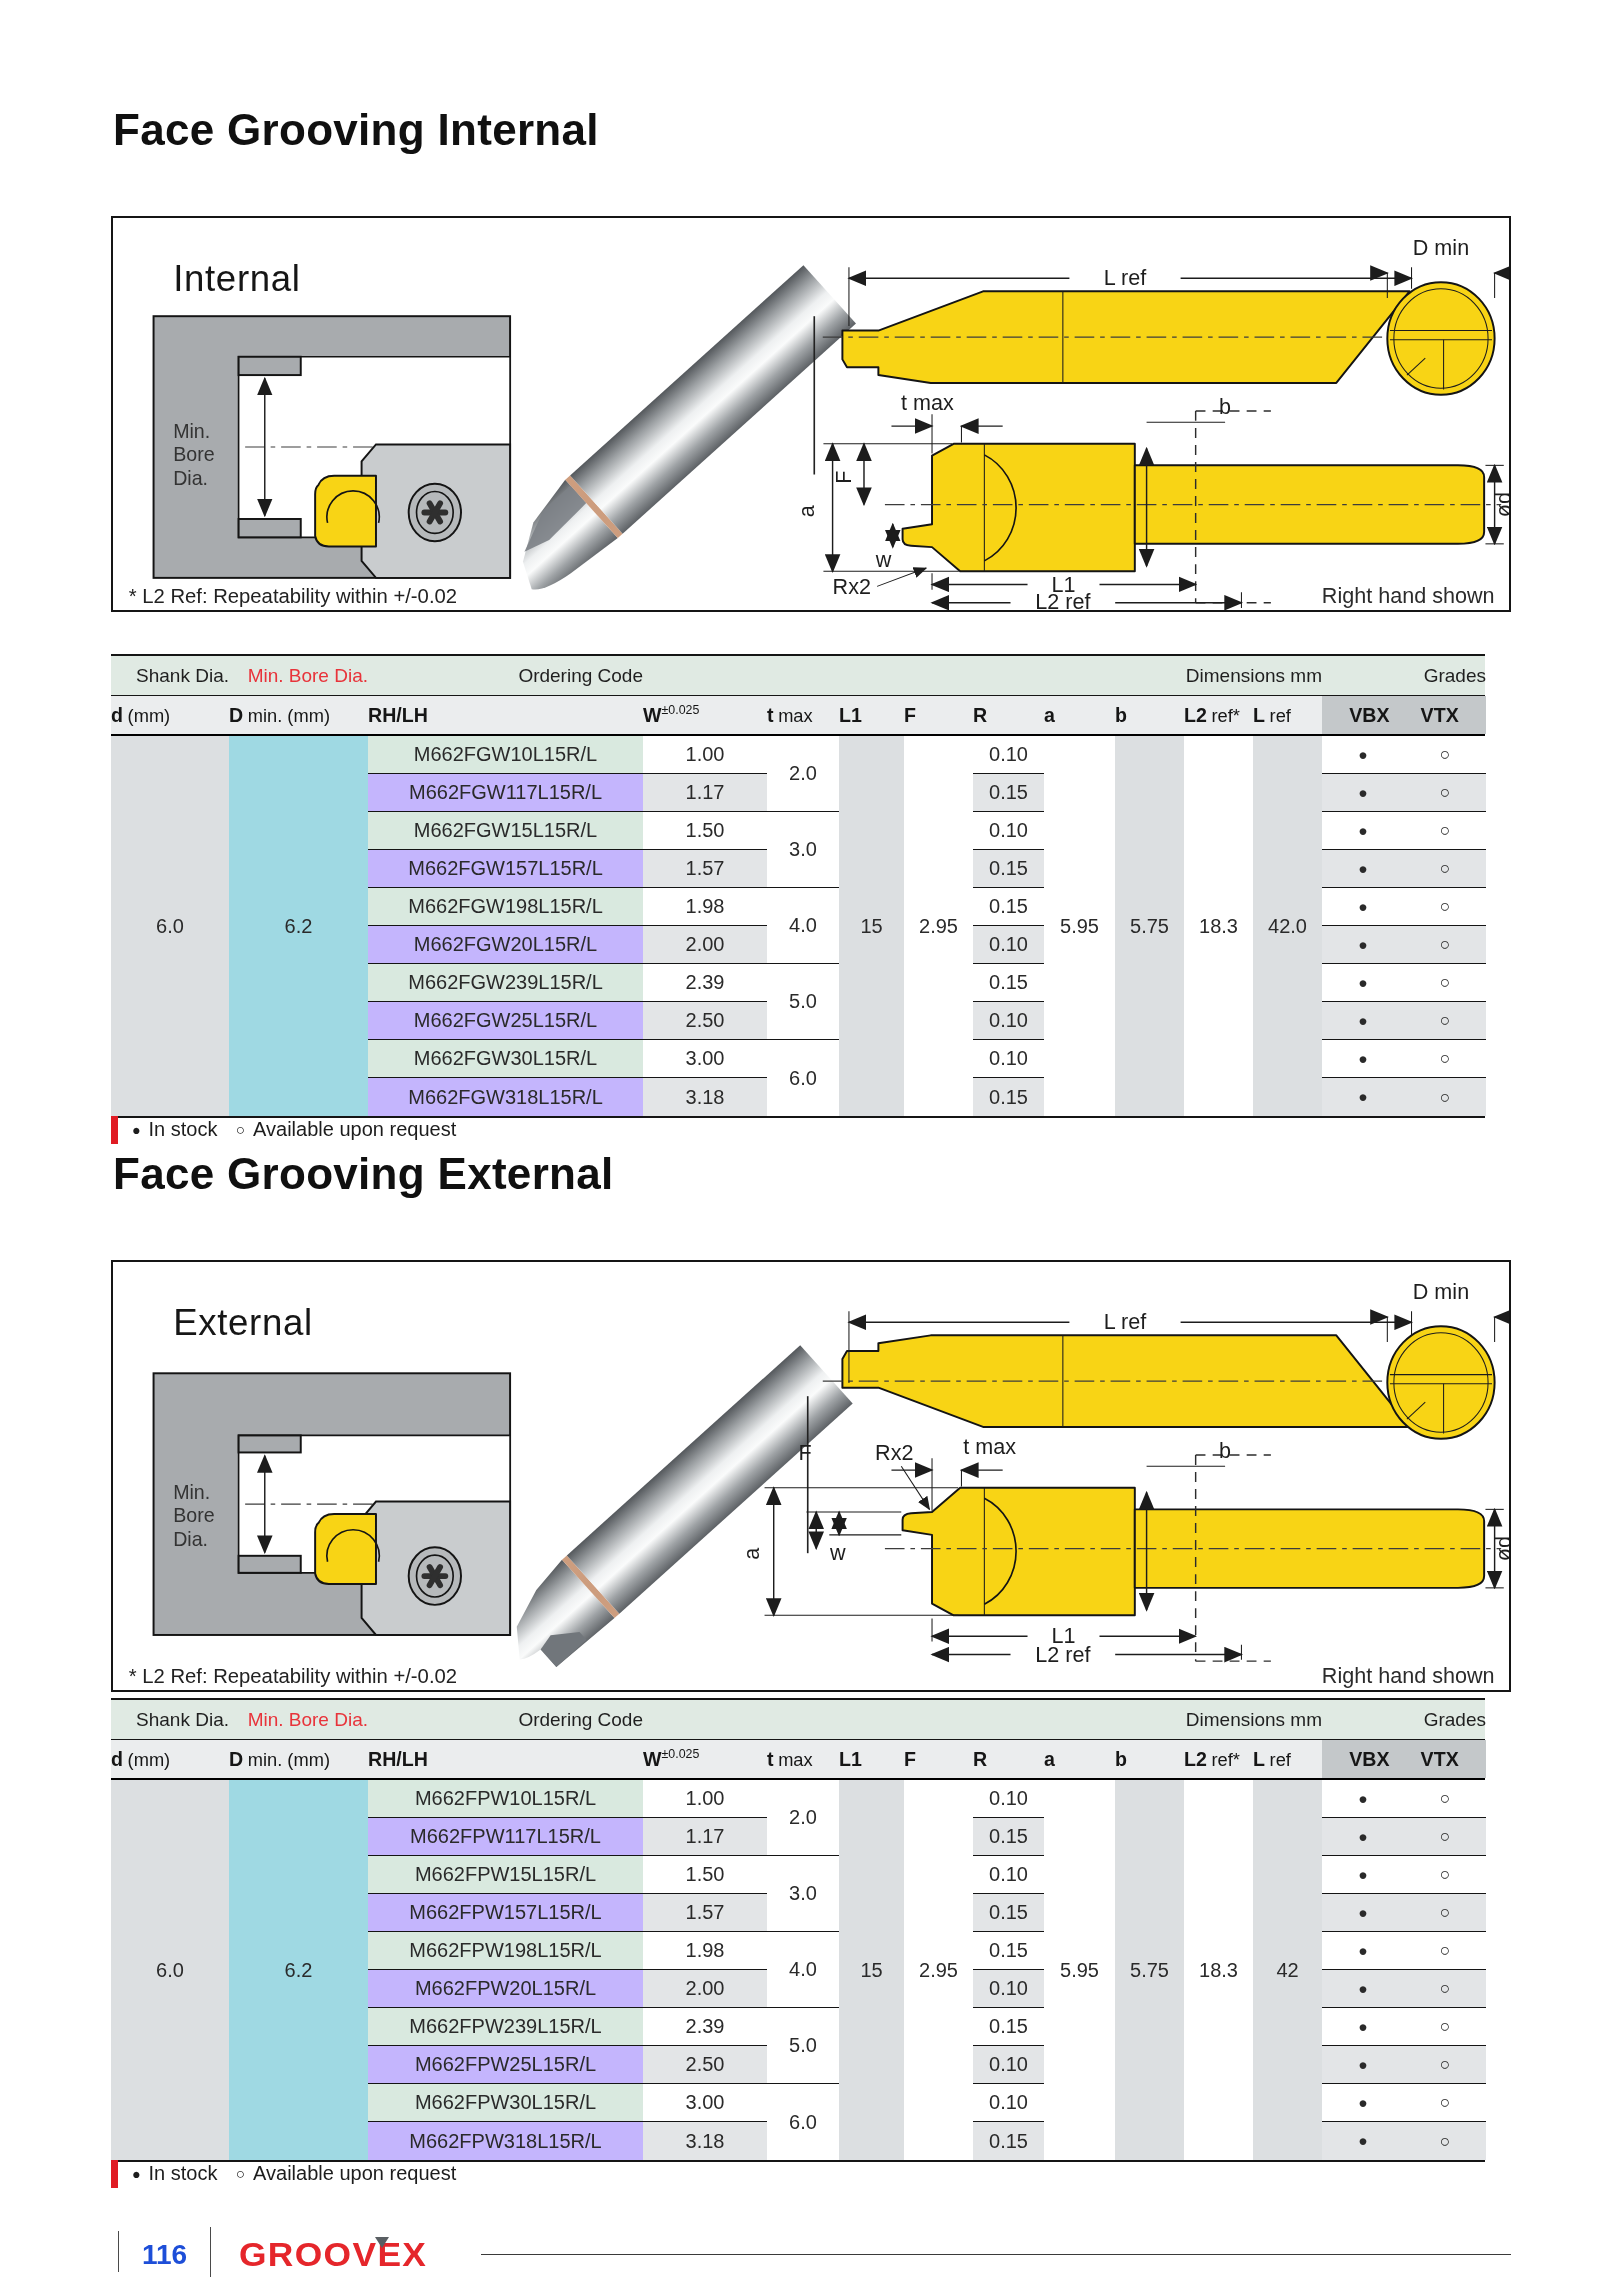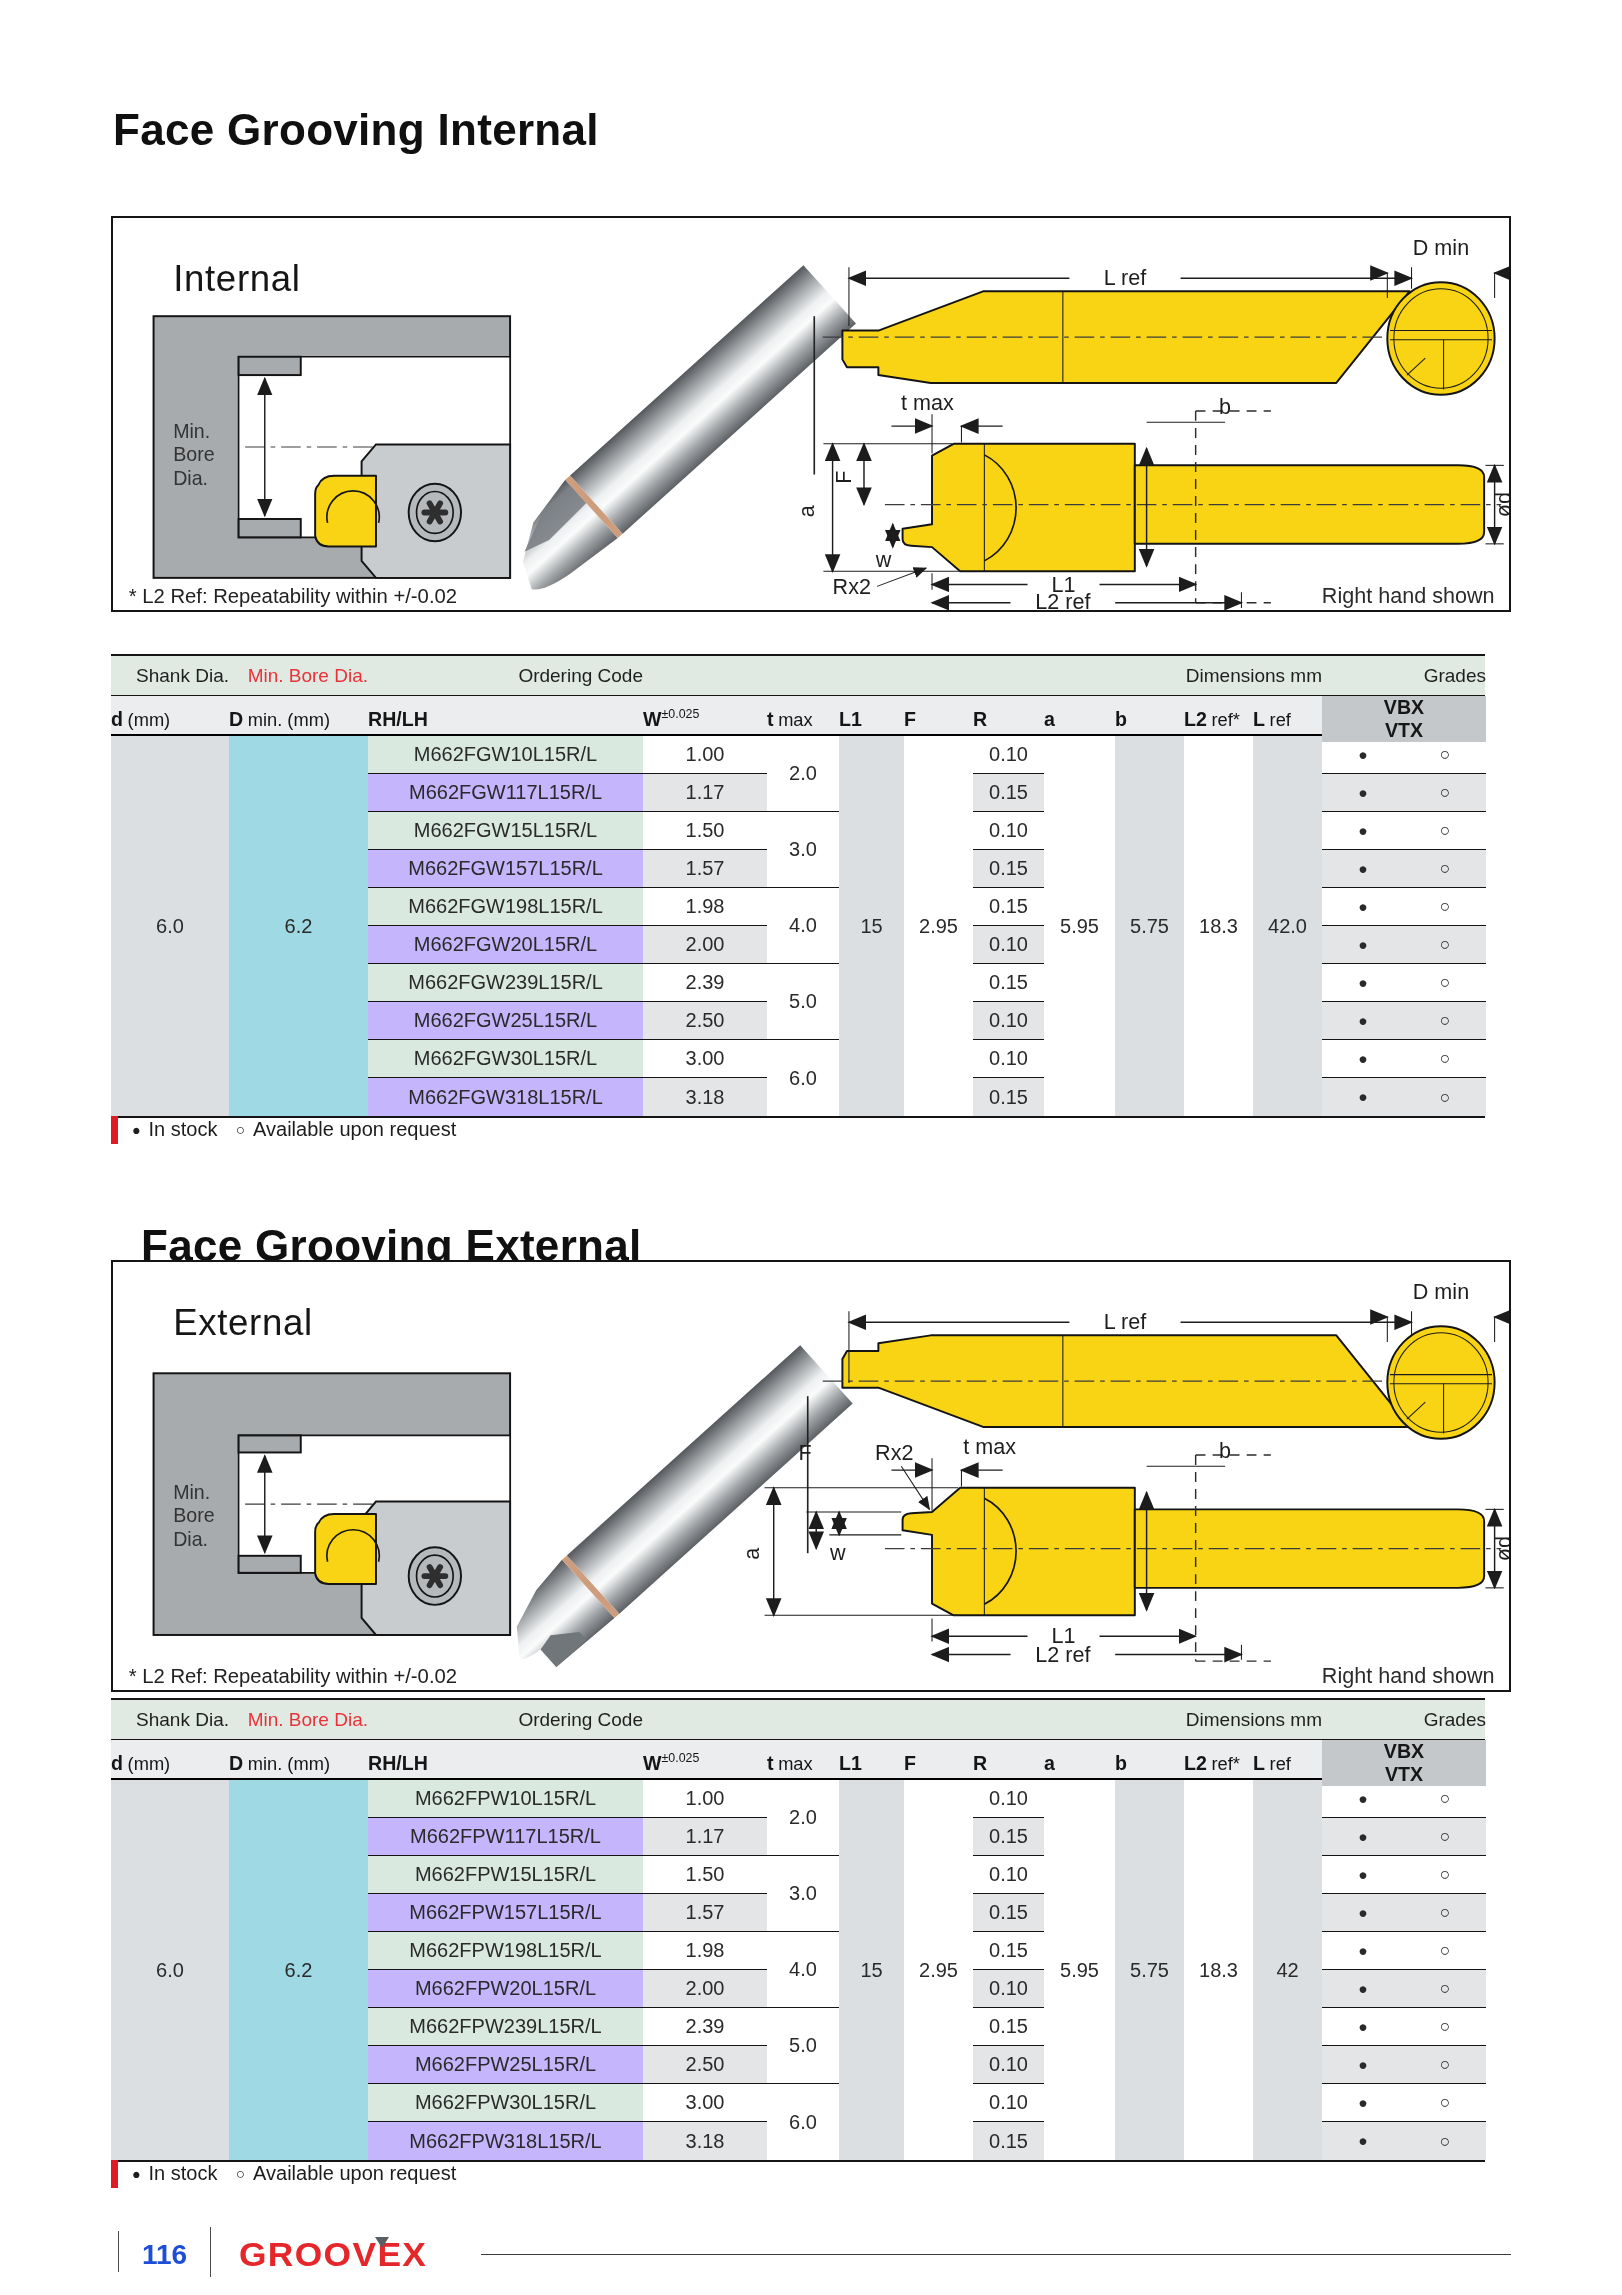--- a/index.html
+++ b/index.html
@@ -2,21 +2,21 @@
 <html style="font-size:10.5px"><head>
 <meta charset="utf-8">
 <style>
   html,body{margin:0;padding:0;}
   body{width:1623px;height:2295px;position:relative;background:#fff;
        font-family:"Liberation Sans",sans-serif;color:#222;overflow:hidden;}
 
   .page-title{position:absolute;left:113px;font-size:44px;font-weight:bold;
               color:#101010;letter-spacing:0.3px;}
   #title-internal{top:105px;}
-  #title-external{top:1221px;margin-left:28px;}
+  #title-external{top:1149px;}
 
   .dbox{position:absolute;left:111px;width:1396px;border:2px solid #151515;background:#fff;}
   #box-internal{top:216px;height:392px;}
   #box-external{top:1260px;height:428px;}
   .dbox svg{position:absolute;left:0;top:0;}
   svg{font-family:"Liberation Sans",sans-serif;}
   svg text{fill:#242424;}
   .panel-label{font-size:56px;font-weight:500;fill:#161616;letter-spacing:1px;}
   .yl{fill:#f8d415;stroke:#141414;stroke-width:3;stroke-linejoin:round;}
   .ln{stroke:#141414;stroke-width:2.5;fill:none;}
@@ -40,21 +40,21 @@
           background:#e0eae3;border-top:2px solid #151515;border-bottom:1.3px solid #151515;
           align-items:center;text-align:right;font-size:19px;color:#1f1f1f;}
   .thead2{display:grid;grid-template-columns:118px 139px 275px 124px 72px 65px 69px 71px 71px 69px 69px 69px 164px;
           height:38px;background:#ebedee;border-bottom:2px solid #000000;
           align-items:center;text-align:left;font-size:19.6px;color:#161616;}
   .red-t{color:#e8333a;}
   .b{font-weight:bold;}
   .u{margin-left:4.6px;font-size:18.3px;}
   .sup{font-size:12.4px;vertical-align:7.9px;font-weight:normal;}
   .grades-cell{align-self:stretch;background:#c4c8ca;display:flex;align-items:center;
-               justify-content:space-around;font-weight:bold;padding:0 11.8px;flex-direction:column;}
+               justify-content:space-around;font-weight:bold;padding:0 11.8px;}
   .tbody{display:grid;grid-template-columns:118px 139px 275px 124px 72px 65px 69px 71px 71px 69px 69px 69px 82px 82px;
          grid-auto-rows:38px;border-bottom:2.6px solid #151515;background:#fff;}
   .cell{display:flex;align-items:center;justify-content:center;font-size:20px;color:#2a2a2a;}
   .code-light{background:#d9e9df;}
   .code-dark{background:#c4b5fd;}
   .alt{background:#e3e5e7;}
   .d-col{background:#dcdfe1;}
   .dmin-col{background:#9fd9e3;}
   .gray-col{background:#dcdfe1;}
   .rb{border-bottom:1.3px solid #141414;}

